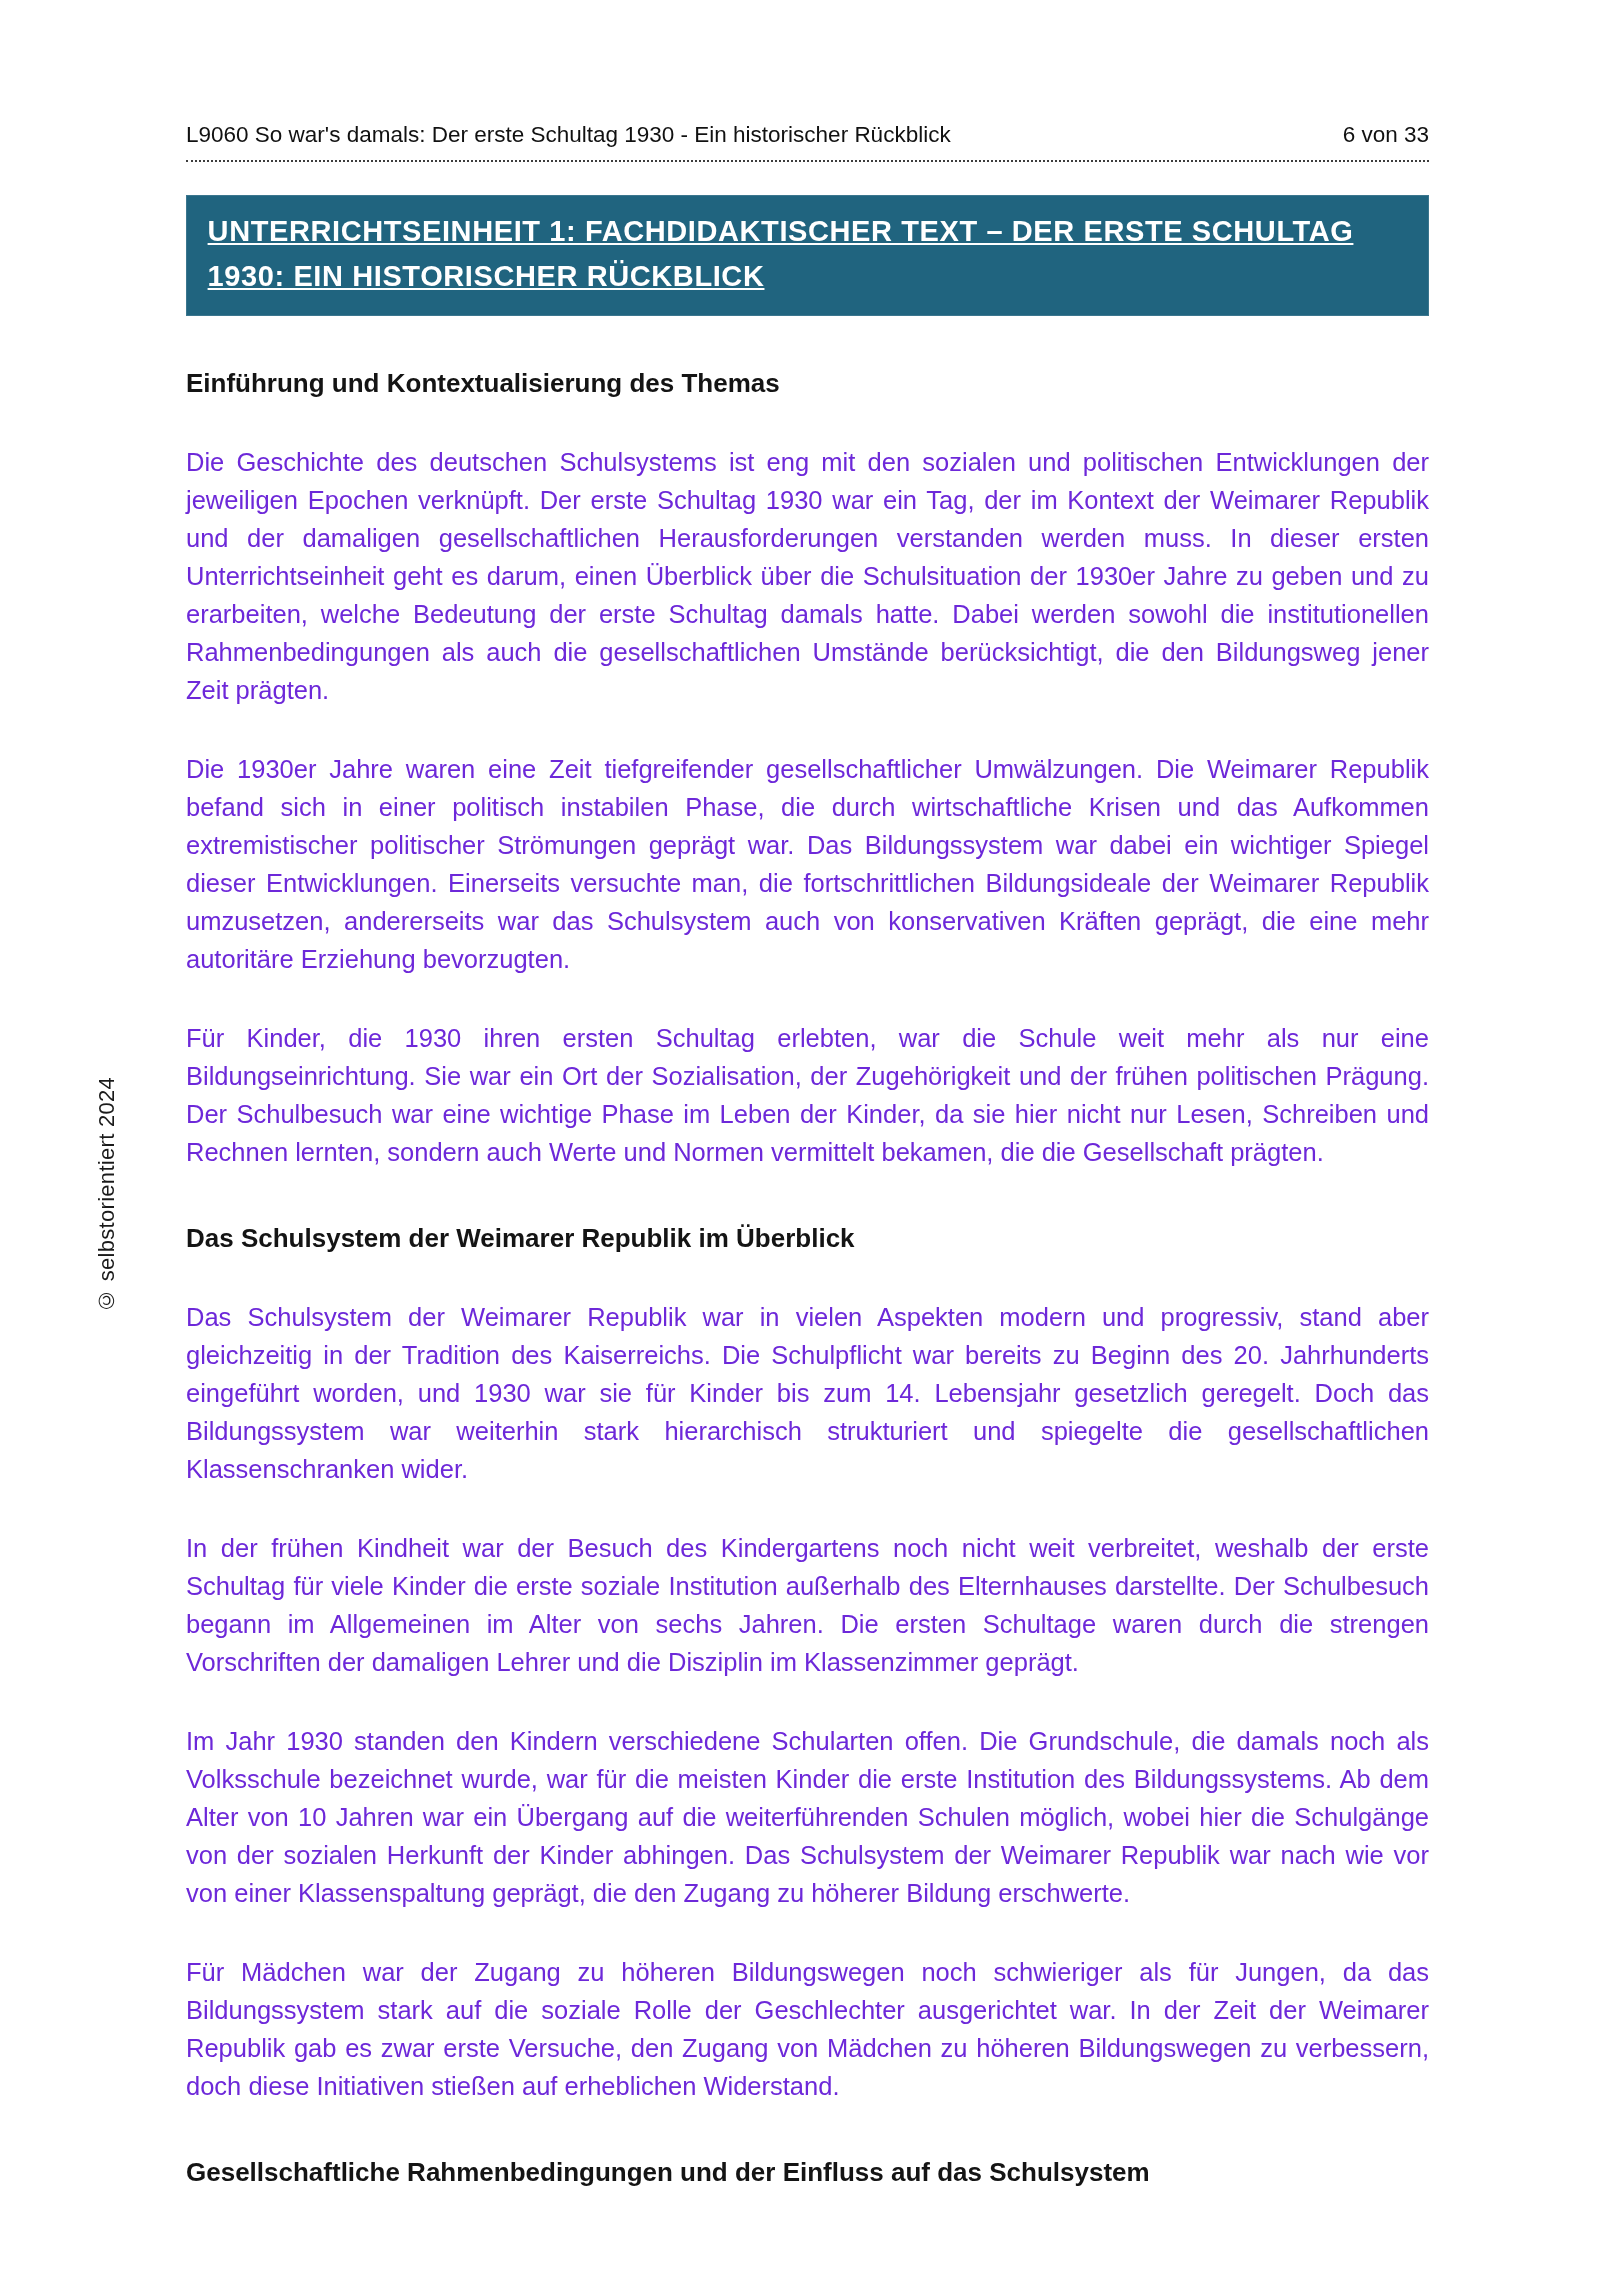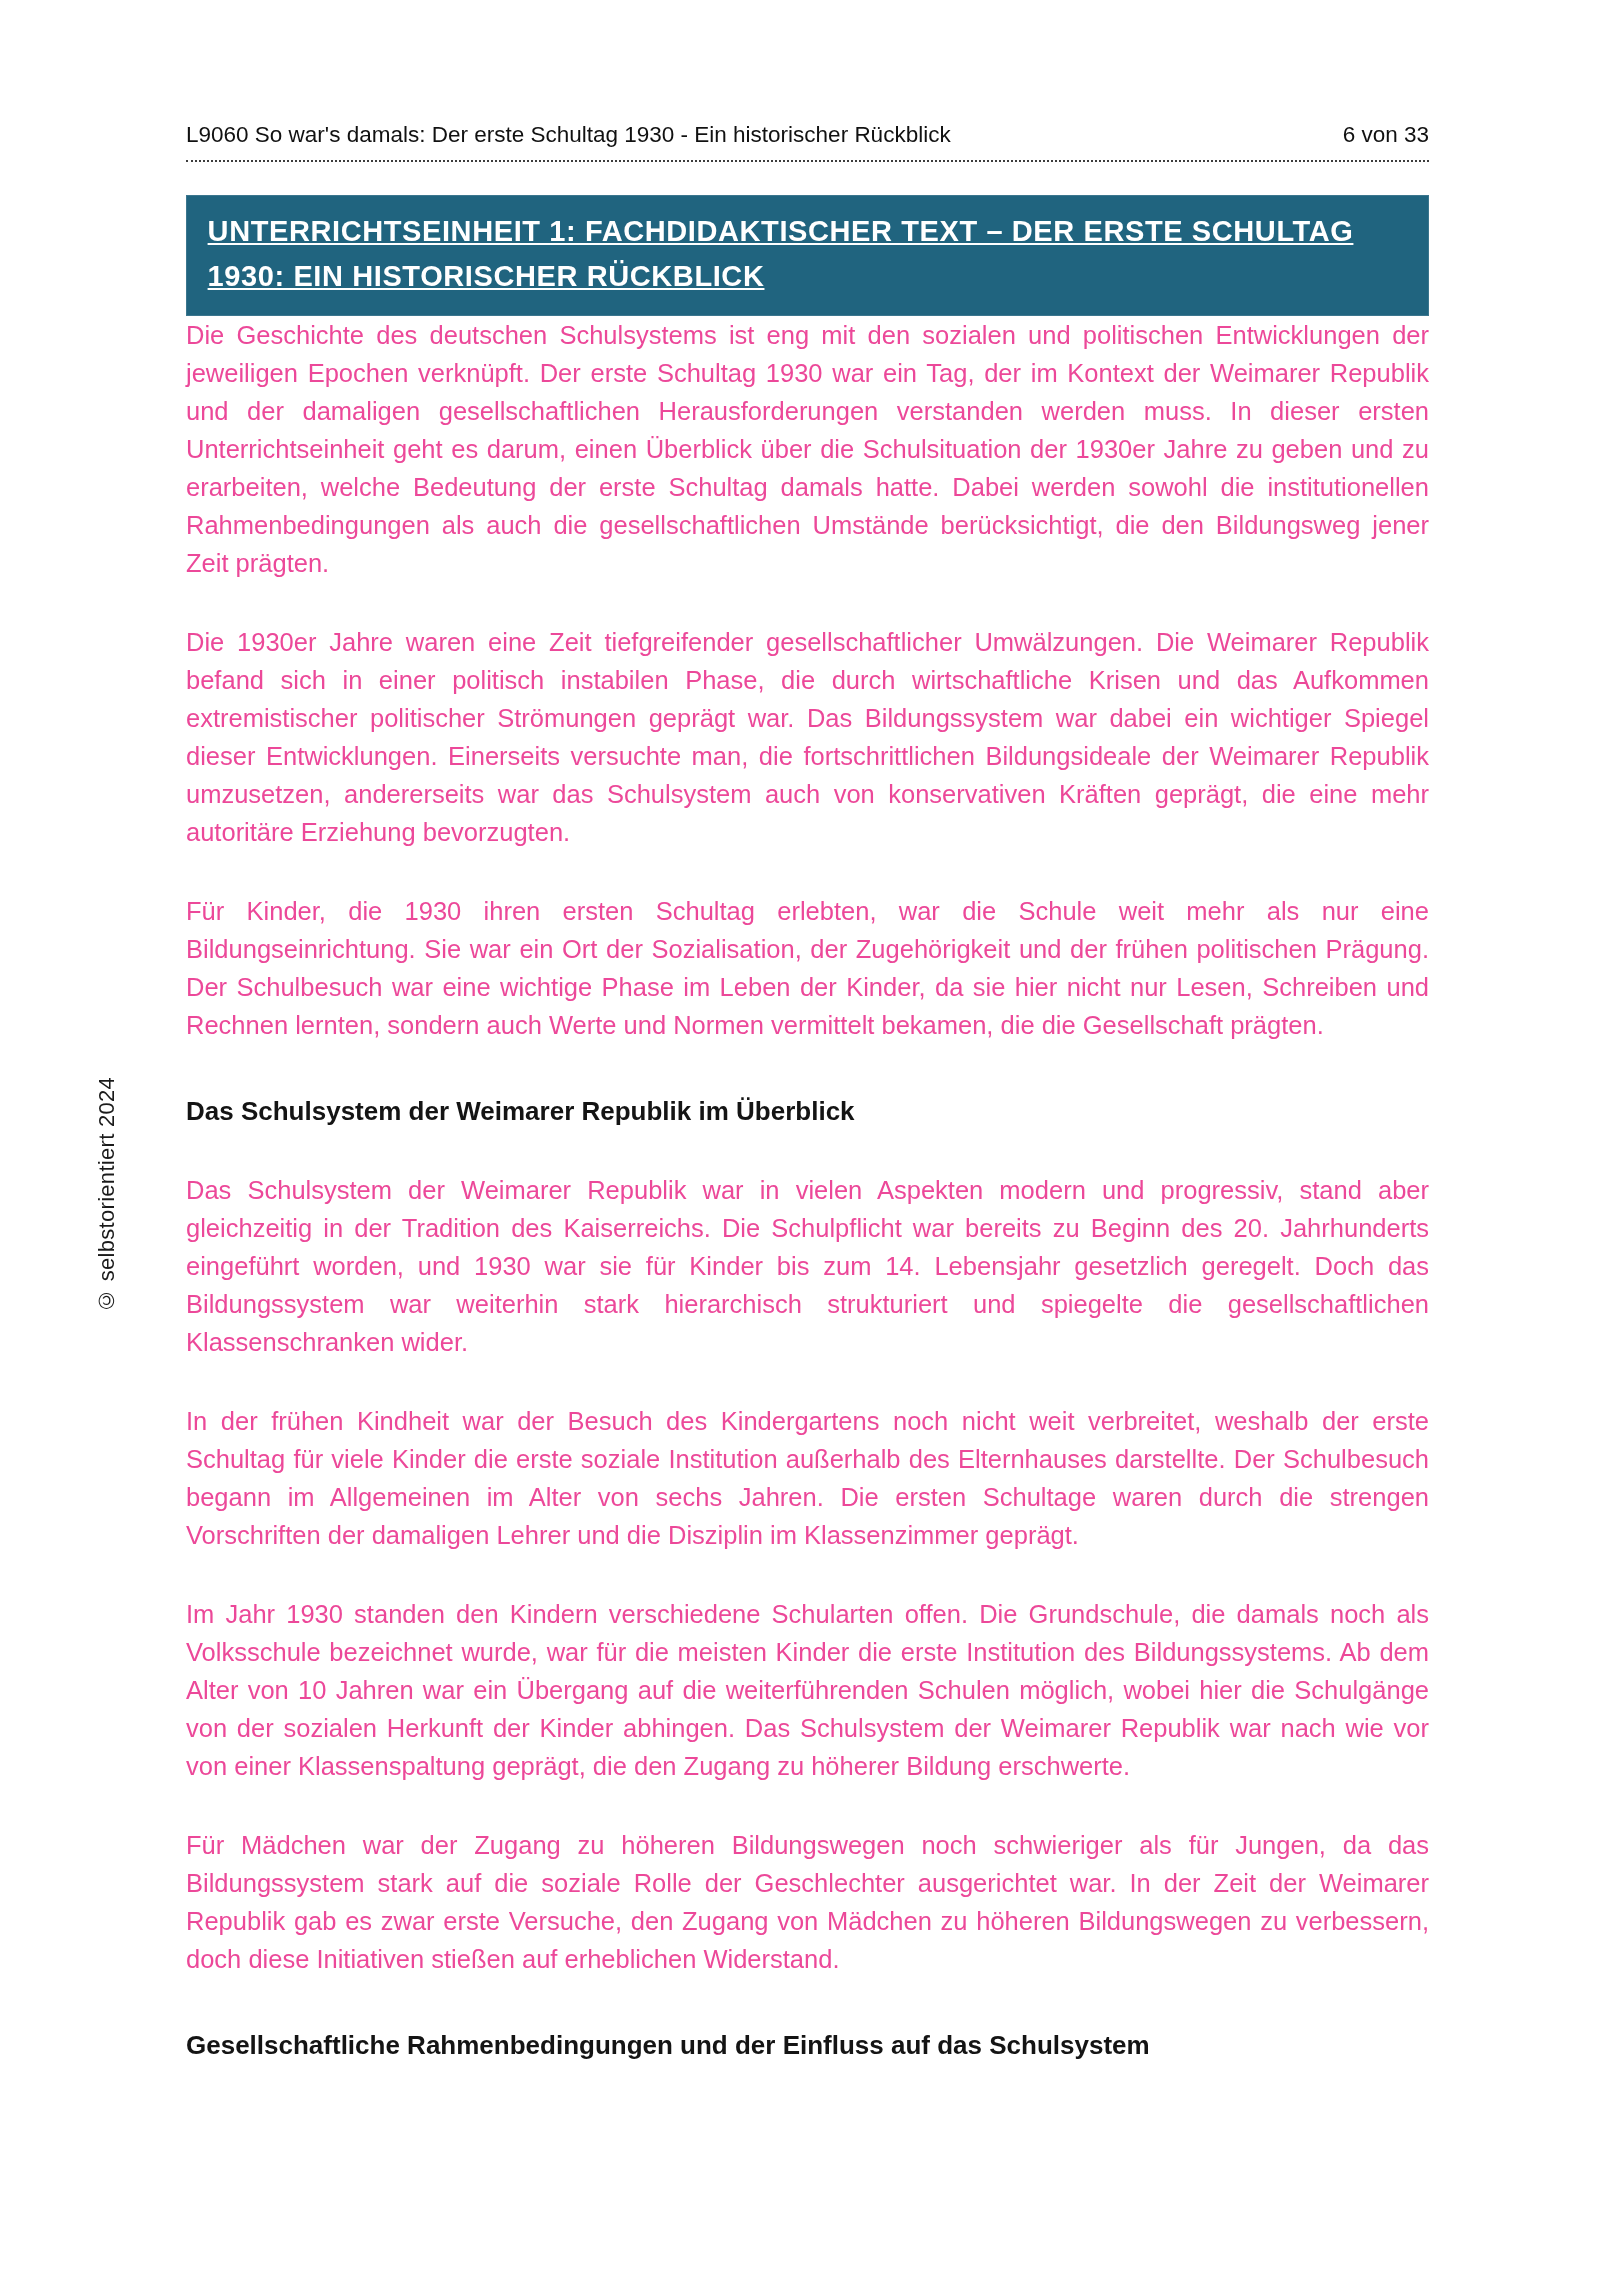--- a/index.html
+++ b/index.html
@@ -59,21 +59,21 @@
     line-height: 37px;
     font-weight: 700;
     margin: 49px 0 41px 0;
     color: #141414;
   }
   .body-text p {
     font-size: 25.5px;
     line-height: 38px;
     text-align: justify;
     margin: 0 0 41px 0;
-    color: #ec4899;
+    color: #6d28d9;
   }
   .body-text p:last-child { margin-bottom: 0; }
 
   
   .margin-copyright {
     position: absolute;
     left: 94px;
     top: 1070px;
     height: 243px;
     writing-mode: vertical-rl;
@@ -96,20 +96,21 @@
       <span class="pageno">6 von 33</span>
     </header>
     <div class="header-rule"></div>
 
     <section class="title-banner">
       <h1>UNTERRICHTSEINHEIT 1: FACHDIDAKTISCHER TEXT – DER ERSTE SCHULTAG 1930: EIN HISTORISCHER RÜCKBLICK</h1>
     </section>
 
     <div class="body-text">
 
+      <h2>Einführung und Kontextualisierung des Themas</h2>
       <p>Die Geschichte des deutschen Schulsystems ist eng mit den sozialen und politischen Entwicklungen der jeweiligen Epochen verknüpft. Der erste Schultag 1930 war ein Tag, der im Kontext der Weimarer Republik und der damaligen gesellschaftlichen Herausforderungen verstanden werden muss. In dieser ersten Unterrichtseinheit geht es darum, einen Überblick über die Schulsituation der 1930er Jahre zu geben und zu erarbeiten, welche Bedeutung der erste Schultag damals hatte. Dabei werden sowohl die institutionellen Rahmenbedingungen als auch die gesellschaftlichen Umstände berücksichtigt, die den Bildungsweg jener Zeit prägten.</p>
       <p>Die 1930er Jahre waren eine Zeit tiefgreifender gesellschaftlicher Umwälzungen. Die Weimarer Republik befand sich in einer politisch instabilen Phase, die durch wirtschaftliche Krisen und das Aufkommen extremistischer politischer Strömungen geprägt war. Das Bildungssystem war dabei ein wichtiger Spiegel dieser Entwicklungen. Einerseits versuchte man, die fortschrittlichen Bildungsideale der Weimarer Republik umzusetzen, andererseits war das Schulsystem auch von konservativen Kräften geprägt, die eine mehr autoritäre Erziehung bevorzugten.</p>
       <p>Für Kinder, die 1930 ihren ersten Schultag erlebten, war die Schule weit mehr als nur eine Bildungseinrichtung. Sie war ein Ort der Sozialisation, der Zugehörigkeit und der frühen politischen Prägung. Der Schulbesuch war eine wichtige Phase im Leben der Kinder, da sie hier nicht nur Lesen, Schreiben und Rechnen lernten, sondern auch Werte und Normen vermittelt bekamen, die die Gesellschaft prägten.</p>
 
       <h2>Das Schulsystem der Weimarer Republik im Überblick</h2>
       <p>Das Schulsystem der Weimarer Republik war in vielen Aspekten modern und progressiv, stand aber gleichzeitig in der Tradition des Kaiserreichs. Die Schulpflicht war bereits zu Beginn des 20. Jahrhunderts eingeführt worden, und 1930 war sie für Kinder bis zum 14. Lebensjahr gesetzlich geregelt. Doch das Bildungssystem war weiterhin stark hierarchisch strukturiert und spiegelte die gesellschaftlichen Klassenschranken wider.</p>
       <p>In der frühen Kindheit war der Besuch des Kindergartens noch nicht weit verbreitet, weshalb der erste Schultag für viele Kinder die erste soziale Institution außerhalb des Elternhauses darstellte. Der Schulbesuch begann im Allgemeinen im Alter von sechs Jahren. Die ersten Schultage waren durch die strengen Vorschriften der damaligen Lehrer und die Disziplin im Klassenzimmer geprägt.</p>
       <p>Im Jahr 1930 standen den Kindern verschiedene Schularten offen. Die Grundschule, die damals noch als Volksschule bezeichnet wurde, war für die meisten Kinder die erste Institution des Bildungssystems. Ab dem Alter von 10 Jahren war ein Übergang auf die weiterführenden Schulen möglich, wobei hier die Schulgänge von der sozialen Herkunft der Kinder abhingen. Das Schulsystem der Weimarer Republik war nach wie vor von einer Klassenspaltung geprägt, die den Zugang zu höherer Bildung erschwerte.</p>
       <p>Für Mädchen war der Zugang zu höheren Bildungswegen noch schwieriger als für Jungen, da das Bildungssystem stark auf die soziale Rolle der Geschlechter ausgerichtet war. In der Zeit der Weimarer Republik gab es zwar erste Versuche, den Zugang von Mädchen zu höheren Bildungswegen zu verbessern, doch diese Initiativen stießen auf erheblichen Widerstand.</p>
 

